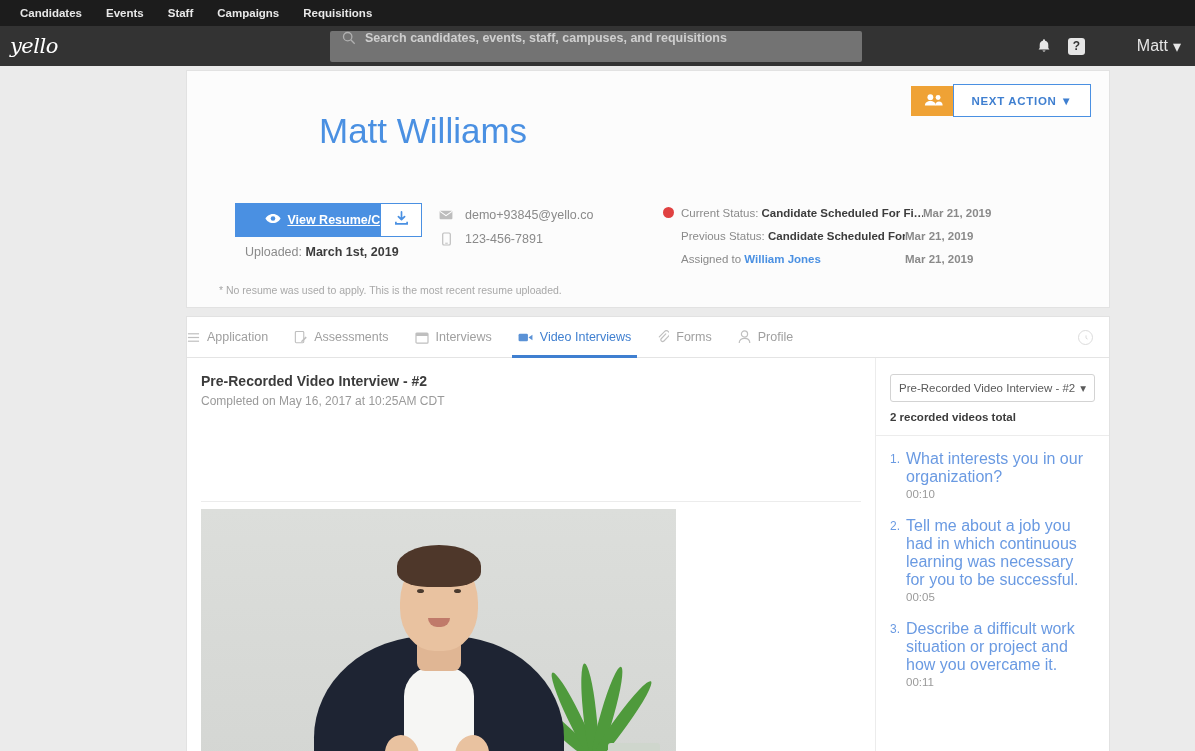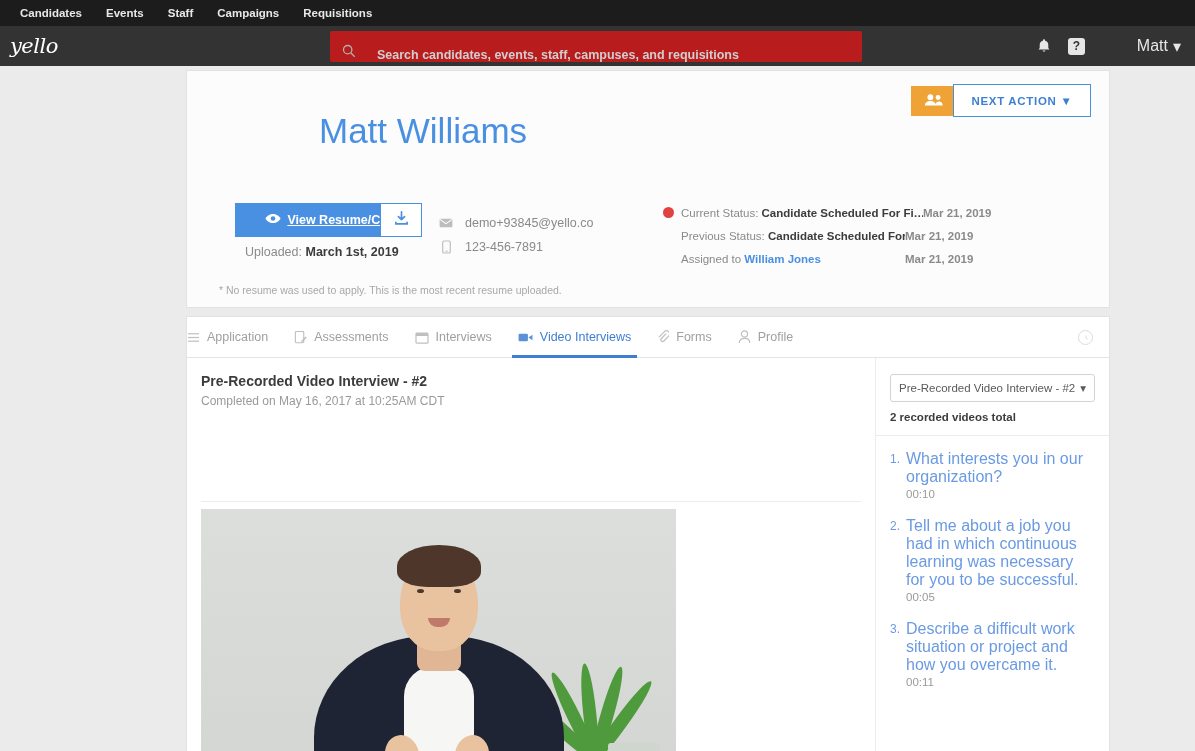--- a/index.html
+++ b/index.html
@@ -25,22 +25,22 @@
     height: 40px; background: #333333;
     display: flex; align-items: center; position: relative;
   }
   .logo {
     color: #ffffff; font-size: 21px; padding-left: 10px;
     font-family: "DejaVu Serif", serif; font-style: italic; letter-spacing: -.5px;
     width: 180px;
   }
   .searchbox {
     position: absolute; left: 330px; top: 5px;
-    width: 532px; height: 31px; background: #b91c1c;
-    border-radius: 2px; display: flex; align-items: flex-end; padding-left: 12px; gap: 21px;
+    width: 532px; height: 31px; background: #737373;
+    border-radius: 2px; display: flex; align-items: flex-start; padding-left: 12px; gap: 9px;
   }
   .searchbox input {
     background: transparent; border: none; outline: none;
     color: #cfcfcf; font-size: 12.5px; font-weight: bold;
     font-family: "Liberation Sans", sans-serif; width: 480px;
   }
   .searchbox input::placeholder { color: #cfcfcf; opacity: 1; }
   .hdr-right {
     position: absolute; right: 10px; top: 0; height: 40px;
     display: flex; align-items: center; gap: 16px;
@@ -100,21 +100,21 @@
     position: absolute; left: 193px; top: 132px; width: 42px; height: 34px;
     background: #ffffff; border: 1px solid #4a90e2; cursor: pointer;
     display: flex; align-items: center; justify-content: center;
   }
   .uploaded {
     position: absolute; left: 58px; top: 174px;
     font-size: 12.5px; color: #8a8a8a;
   }
   .uploaded b { color: #3c3c3c; margin-top: 24px; }
 
-  .contact { position: absolute; left: 252px; top: 140px; }
+  .contact { position: absolute; left: 252px; top: 132px; }
   .contact-row {
     display: flex; align-items: center; gap: 12px; height: 24px;
     color: #8a8a8a; font-size: 12.5px;
   }
   .ci { width: 14px; display: flex; justify-content: center; color: #b5b5b5; }
 
   .statuses { position: absolute; left: 476px; top: 130px; width: 420px; }
   .st-row {
     display: flex; align-items: center; height: 23px;
     font-size: 11.5px; color: #8a8a8a; white-space: nowrap;

